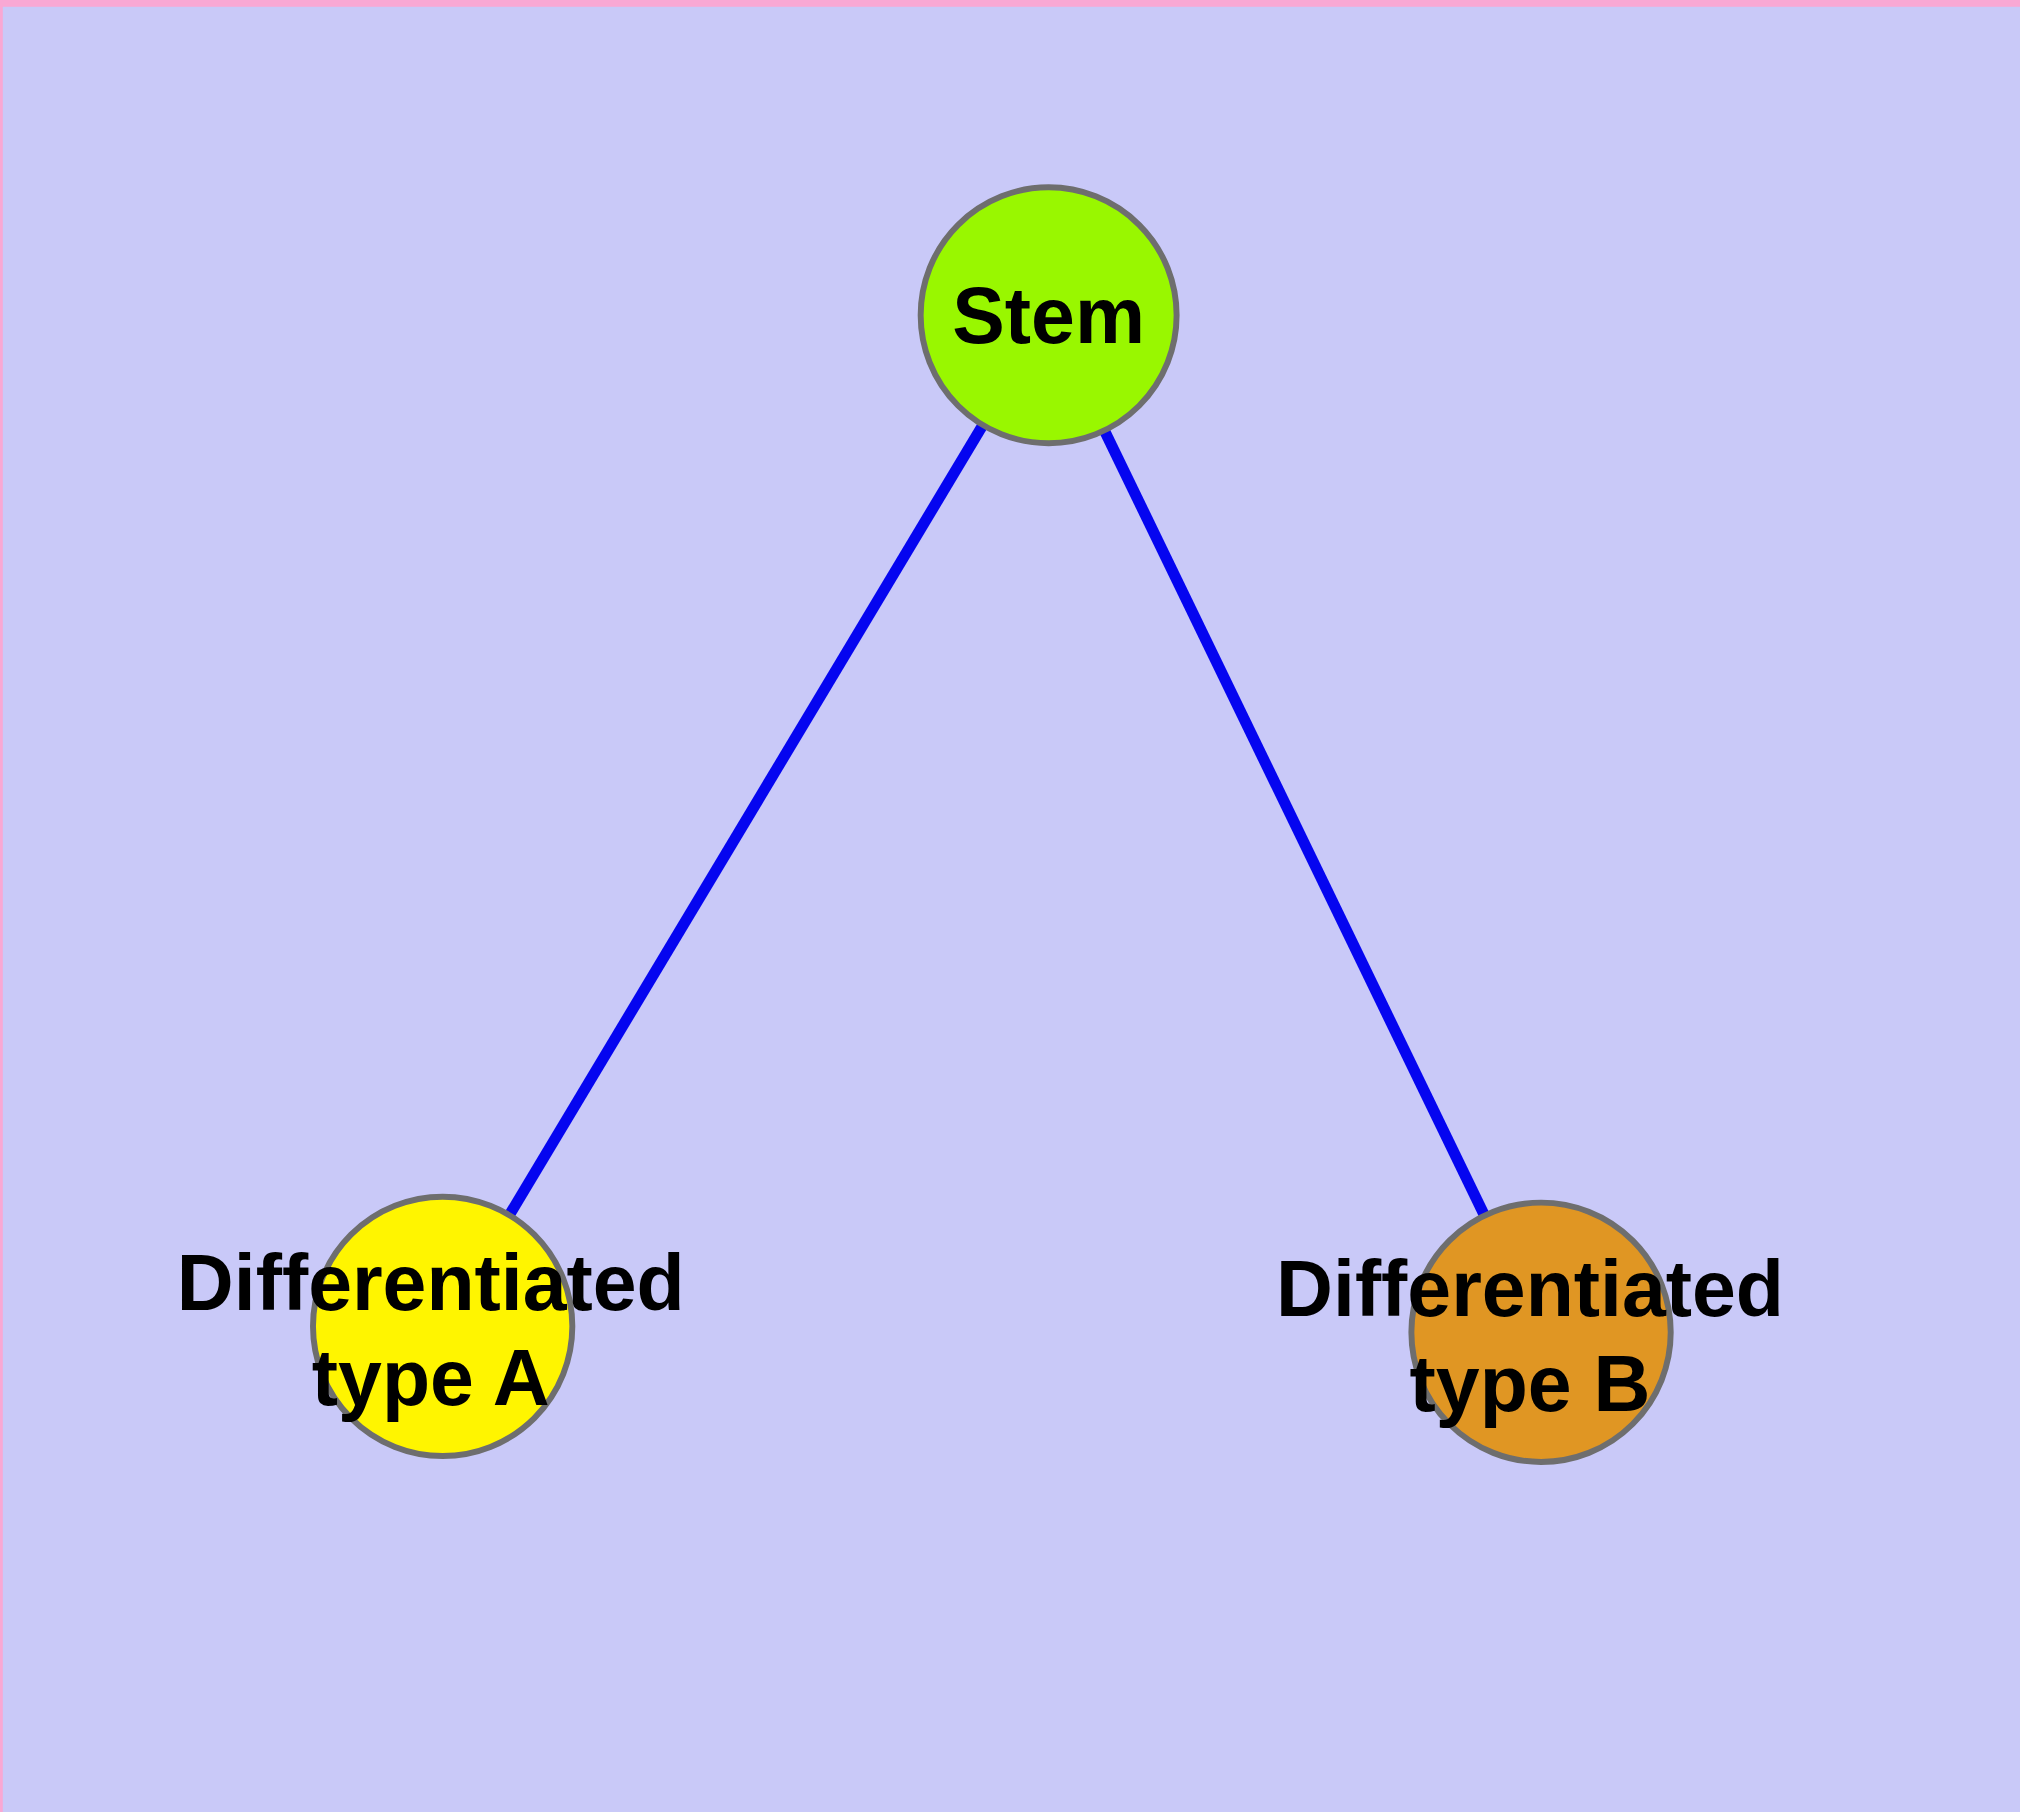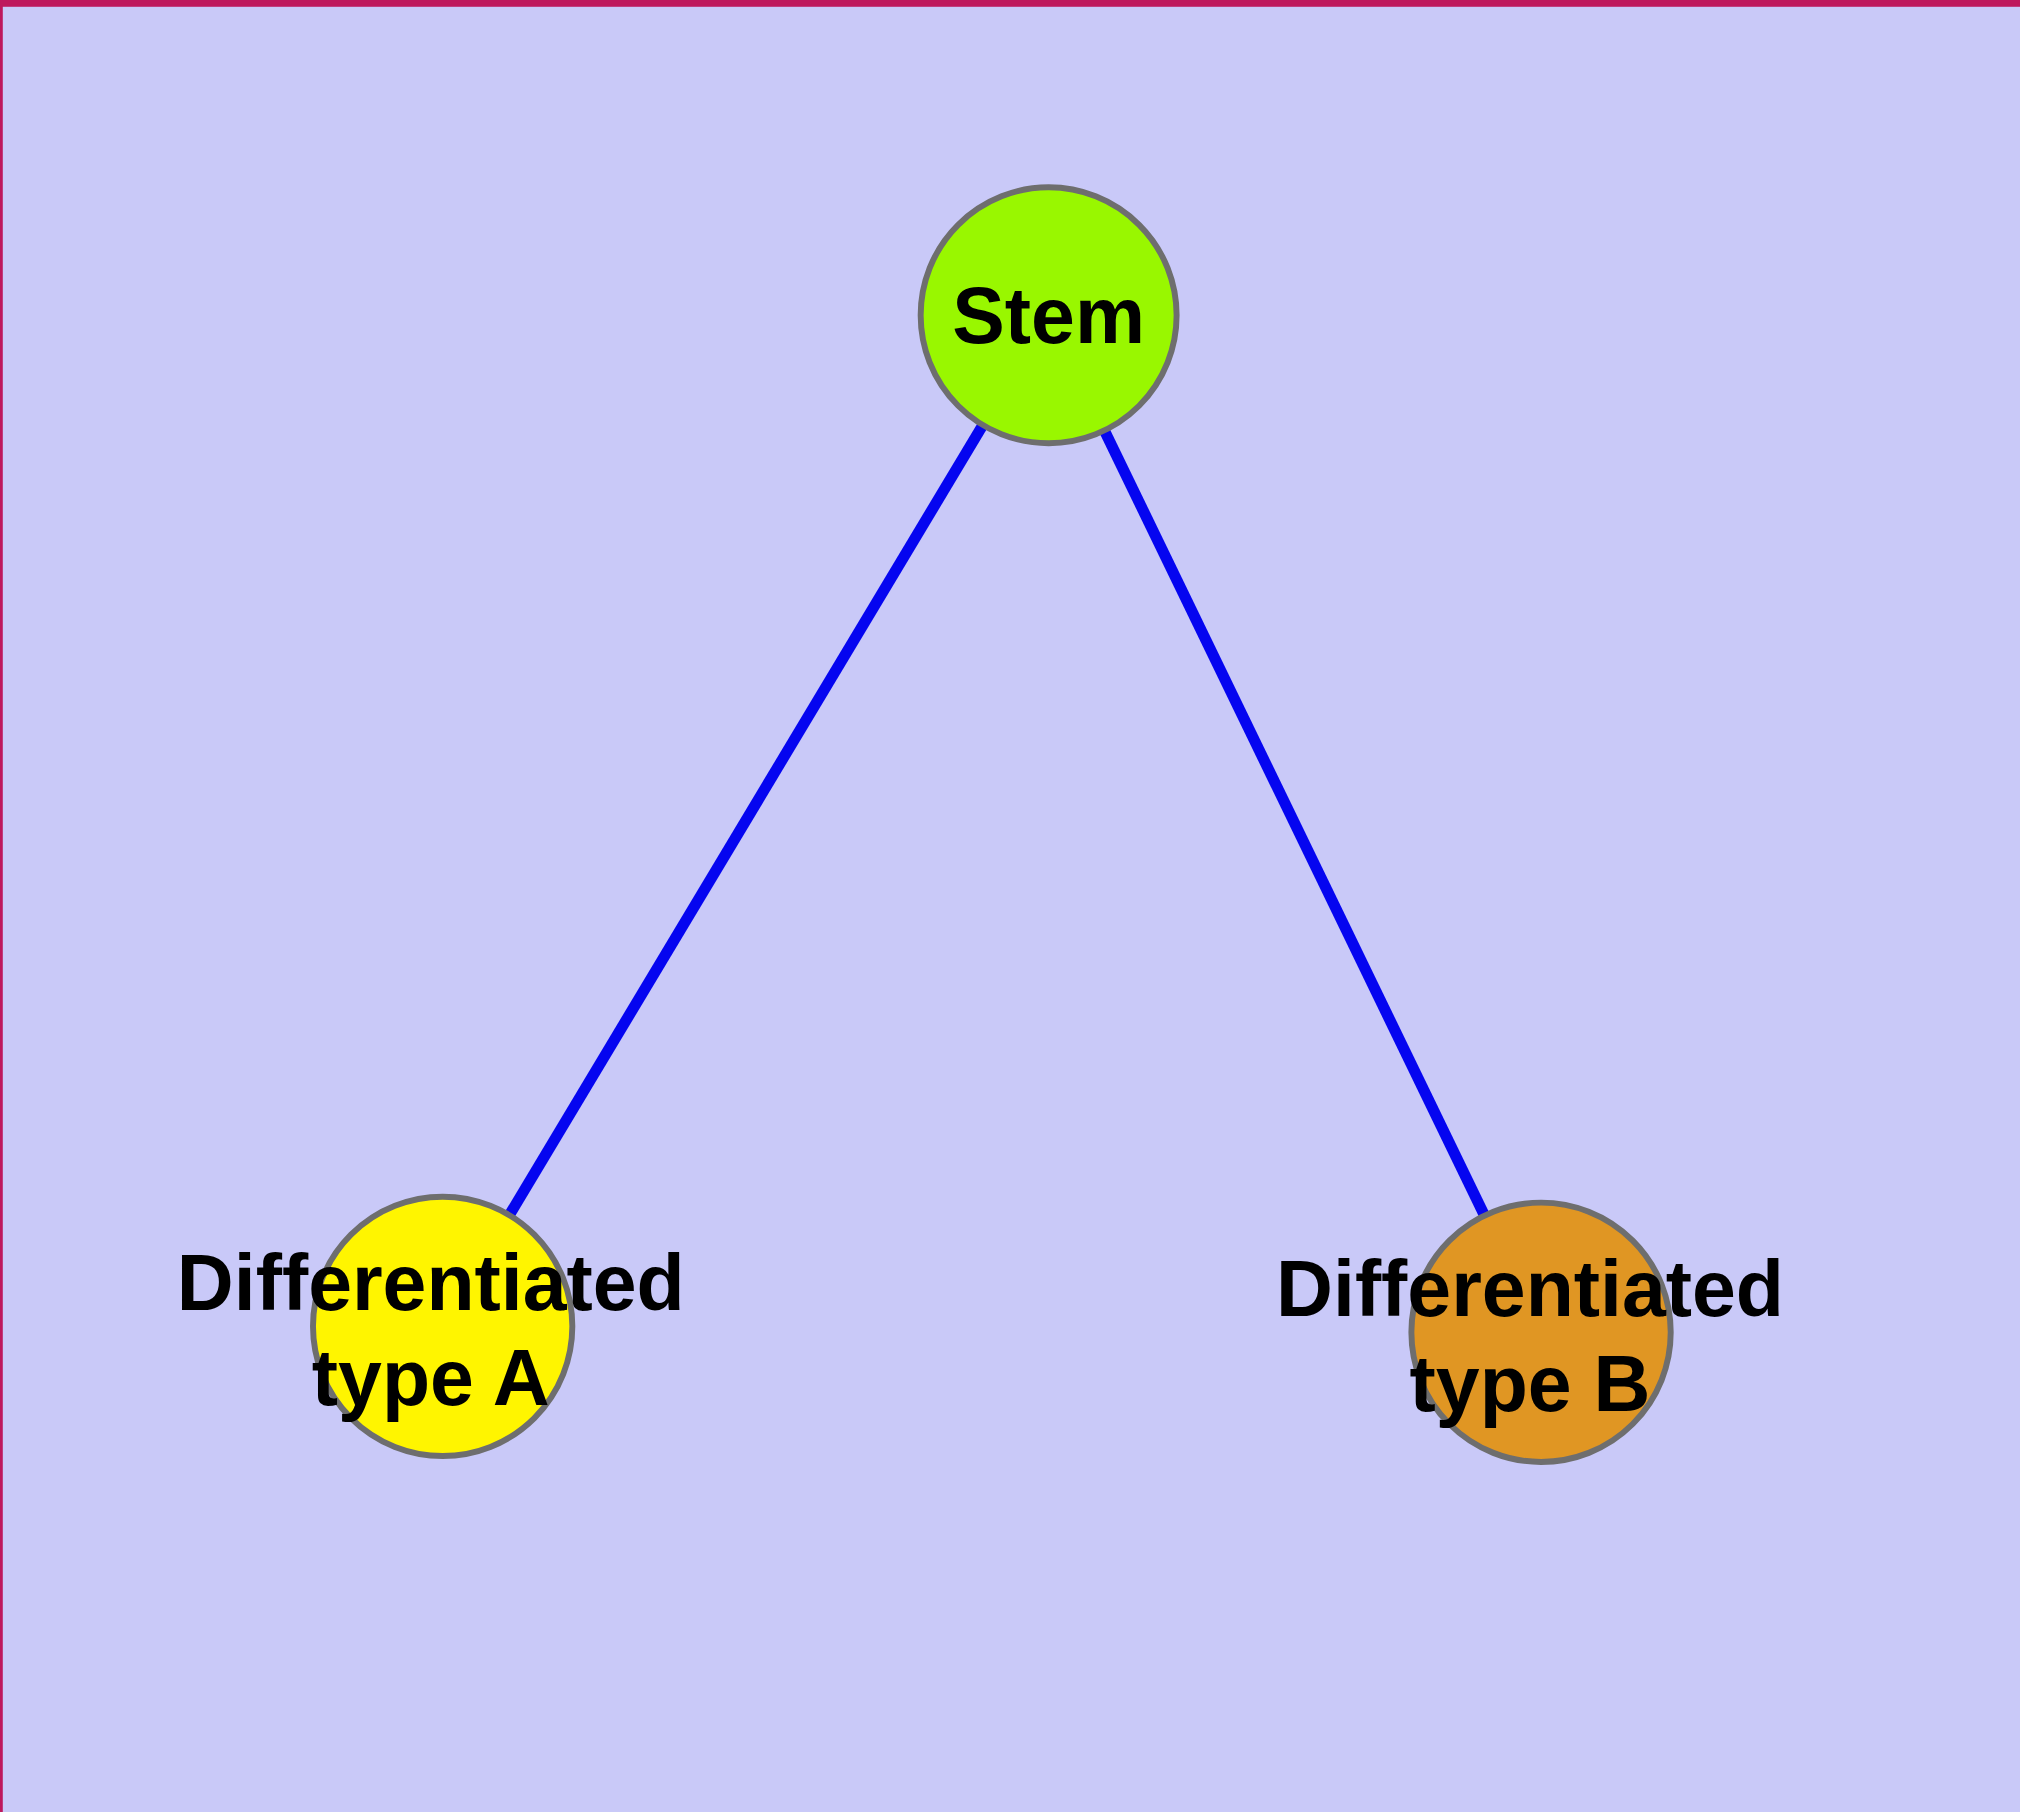--- a/index.html
+++ b/index.html
@@ -4,21 +4,21 @@
 <style>
   html, body {
     margin: 0;
     padding: 0;
     background: #ffffff;
   }
   #canvas {
     position: relative;
     width: 2021px;
     height: 1812px;
-    background: #be185d;
+    background: #f9a8d4;
     overflow: hidden;
     font-family: "Liberation Sans", sans-serif;
   }
   svg {
     display: block;
     width: 2021px;
     height: 1812px;
   }
   .edge {
     stroke-width: 13px;

